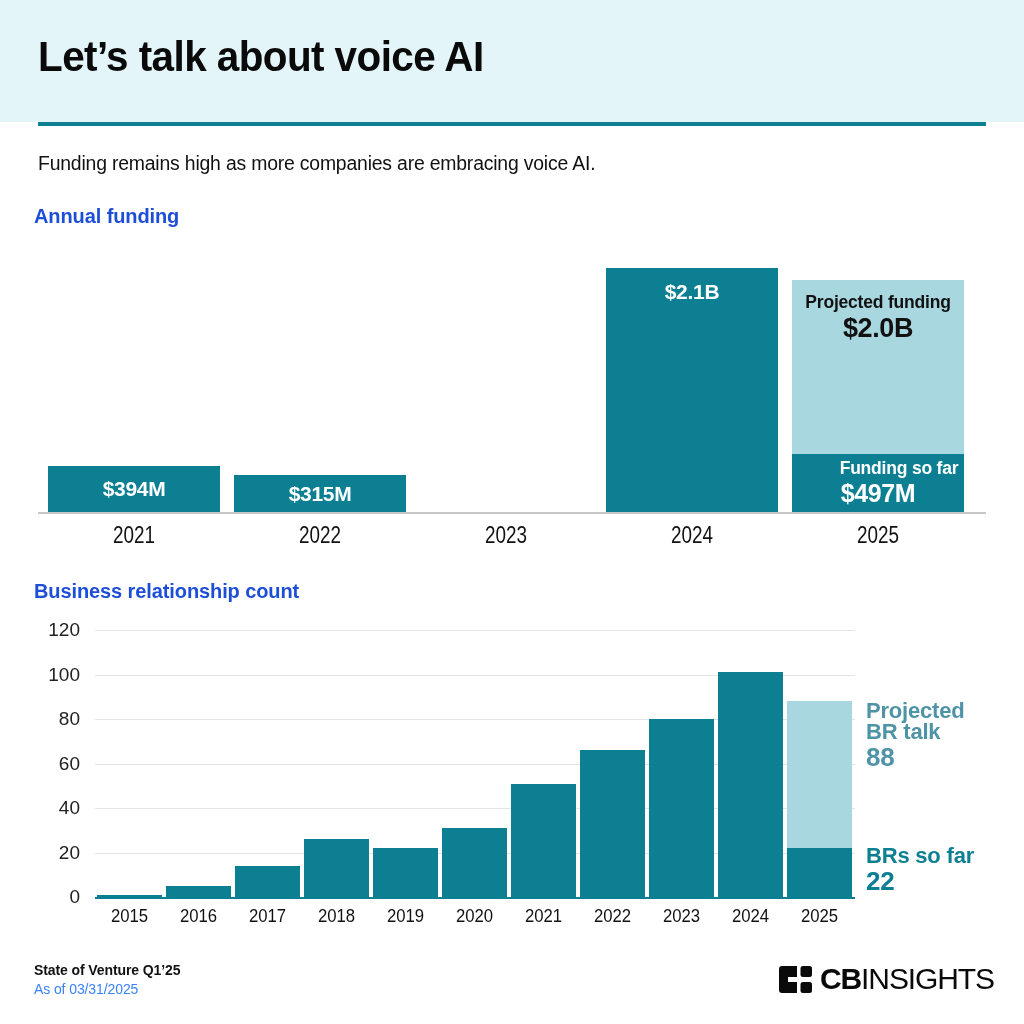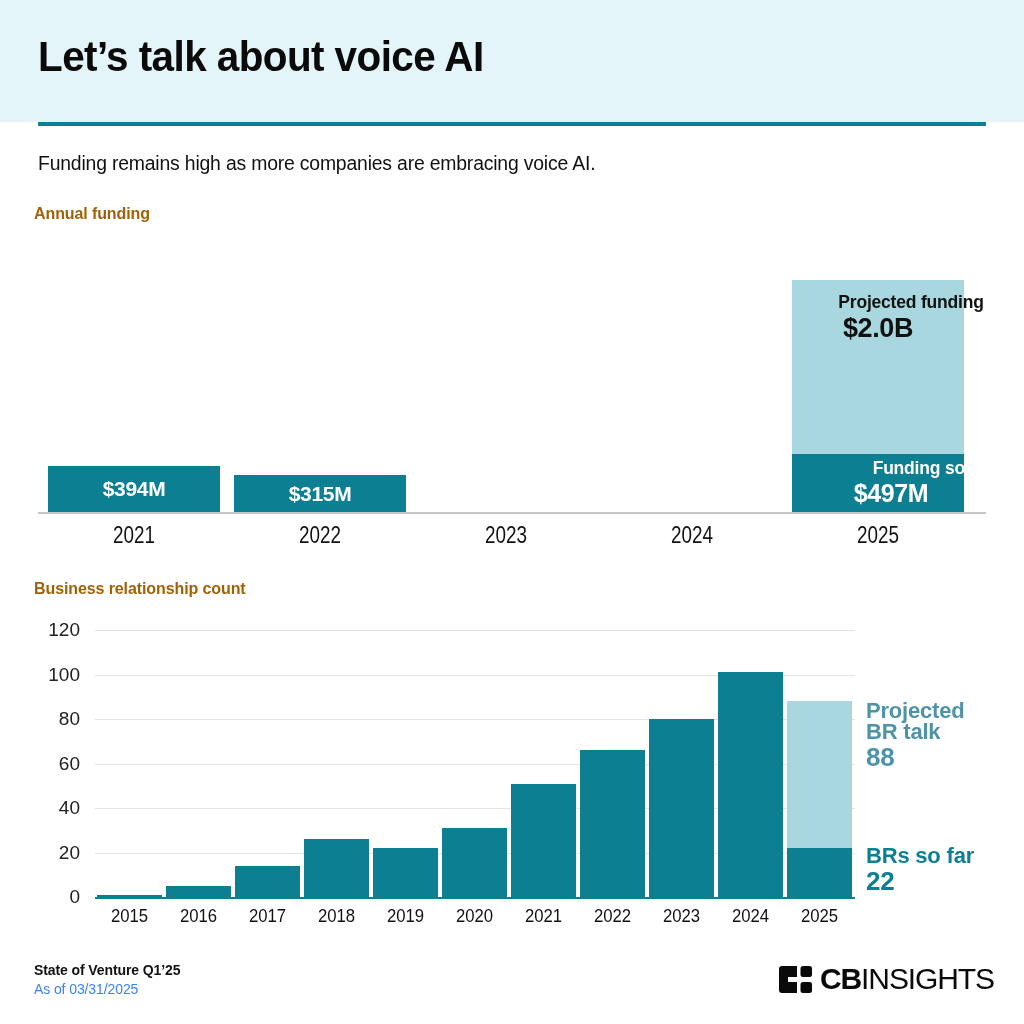--- a/index.html
+++ b/index.html
@@ -54,23 +54,23 @@
     color: #111111;
     letter-spacing: -0.2px;
     white-space: nowrap;
     transform: scaleX(0.97);
     transform-origin: left top;
   }
 
   
   .section-label {
     position: absolute;
-    font-size: 16px;
-    font-weight: bold;
-    color: #a16207;
+    font-size: 20px;
+    font-weight: bold;
+    color: #1d4ed8;
     letter-spacing: -0.1px;
     white-space: nowrap;
   }
   #funding-label { left: 34px; top: 205px; }
   #br-label      { left: 34px; top: 580px; }
 
   
   #funding-chart {
     position: absolute;
     left: 0;
@@ -123,21 +123,20 @@
     letter-spacing: -0.3px;
   }
   .fbar-caption {
     position: absolute;
     left: 0;
     width: 100%;
     text-align: center;
     font-weight: bold;
     font-size: 17.5px;
     letter-spacing: -0.2px;
-    padding-left: 33px;
   }
   .proj-caption { color: #111111; }
   .proj-value {
     position: absolute;
     left: 0;
     width: 100%;
     text-align: center;
     font-weight: bold;
     font-size: 27px;
     color: #111111;
@@ -298,29 +297,34 @@
       </div>
     </div>
 
     <div class="fbar-group" style="left:196px; width:172px; height:37px;">
       <div class="fbar" style="height:37px;">
         <div class="fbar-value" style="top:7px;">$315M</div>
       </div>
     </div>
 
 
+    <div class="fbar-group" style="left:568px; width:172px; height:244px;">
+      <div class="fbar" style="height:244px;">
+        <div class="fbar-value" style="top:12px;">$2.1B</div>
+      </div>
+    </div>
 
     <div class="fbar-group" style="left:754px; width:172px; height:232px;">
       <div class="fbar-proj" style="bottom:58px; height:174px;">
         <div class="fbar-caption proj-caption" style="top:12px;">Projected funding</div>
         <div class="proj-value" style="top:33px;">$2.0B</div>
       </div>
       <div class="fbar" style="height:58px;">
         <div class="fbar-caption sofar-caption" style="top:4px;margin-left:21px;">Funding so far</div>
-        <div class="sofar-value" style="top:25px;padding-left:13px;">$497M</div>
+        <div class="sofar-value" style="top:25px;">$497M</div>
       </div>
     </div>
   </div>
 
   <div id="funding-baseline"></div>
 
   <div class="fyear" style="left:48px; width:172px;">2021</div>
   <div class="fyear" style="left:234px; width:172px;">2022</div>
   <div class="fyear" style="left:420px; width:172px;">2023</div>
   <div class="fyear" style="left:606px; width:172px;">2024</div>

